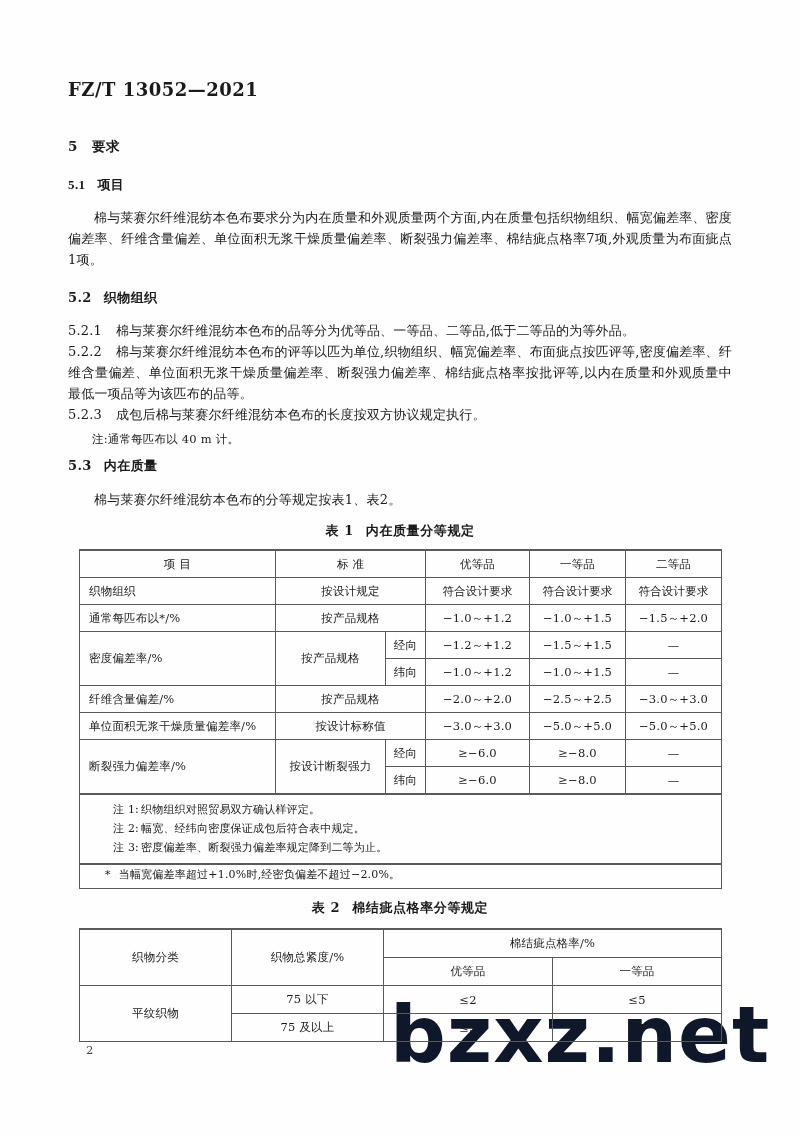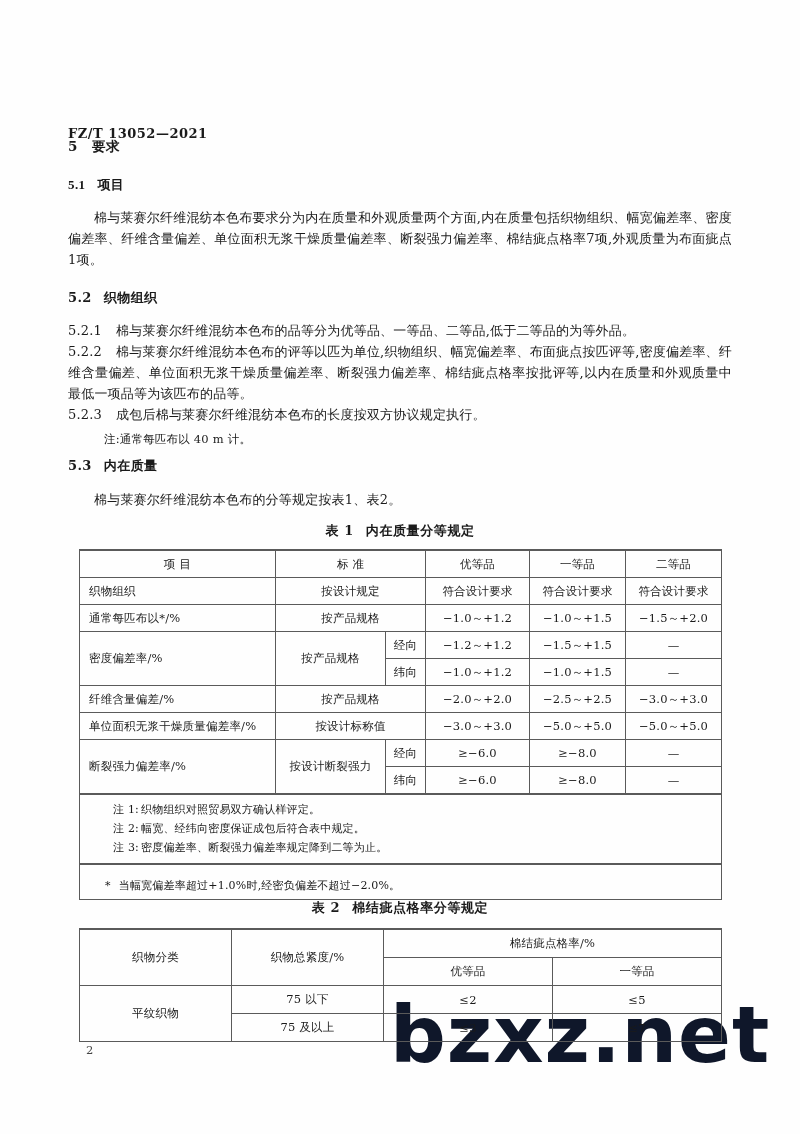--- a/index.html
+++ b/index.html
@@ -44,23 +44,22 @@
     z-index: 2;
   }
 
   
   .doc-number {
     position: absolute;
     left: 68px;
     top: 79px;
     font-family: "DejaVu Serif", "Liberation Serif", serif;
     font-weight: bold;
-    font-size: 13px;
+    font-size: 18px;
     letter-spacing: 0.5px;
-    margin-top: 47px;
   }
 
   
   .block { position: absolute; left: 68px; width: 664px; }
 
   .h1 {
     font-size: 13.5px;
     font-weight: bold;
     letter-spacing: 0.5px;
   }
@@ -78,21 +77,21 @@
     line-height: 21px;
     text-align: justify;
     letter-spacing: 0.2px;
   }
   .para.indent { text-indent: 26px; }
   .para .cnum { margin-right: 14px; }
 
   .note-line {
     font-size: 11.5px;
     line-height: 18px;
-    margin-left: 36px;
+    margin-left: 24px;
     letter-spacing: 0.2px;
   }
 
   
   .tbl-caption {
     position: absolute;
     width: 664px;
     left: 68px;
     text-align: center;
     font-size: 13px;
@@ -123,21 +122,21 @@
     text-align: left;
     padding-left: 9px;
   }
   table.std td.notes {
     text-align: left;
     padding: 5px 9px 6px 9px;
     border-top-width: 2px;
   }
   table.std td.foot {
     text-align: left;
-    padding: 12px 9px 4px 9px;
+    padding: 1px 9px 4px 9px;
     border-top-width: 2px;
   }
   .note-row {
     font-size: 11px;
     line-height: 19px;
     padding-left: 24px;
   }
   .note-row .k { margin-right: 2px; }
   .foot-txt {
     font-size: 11px;

